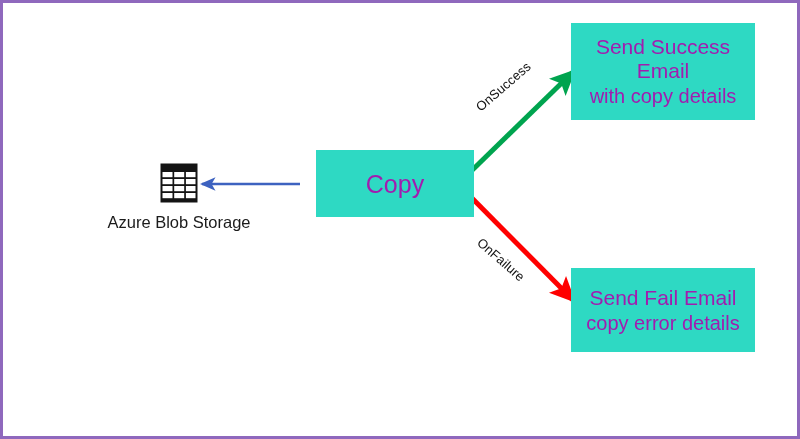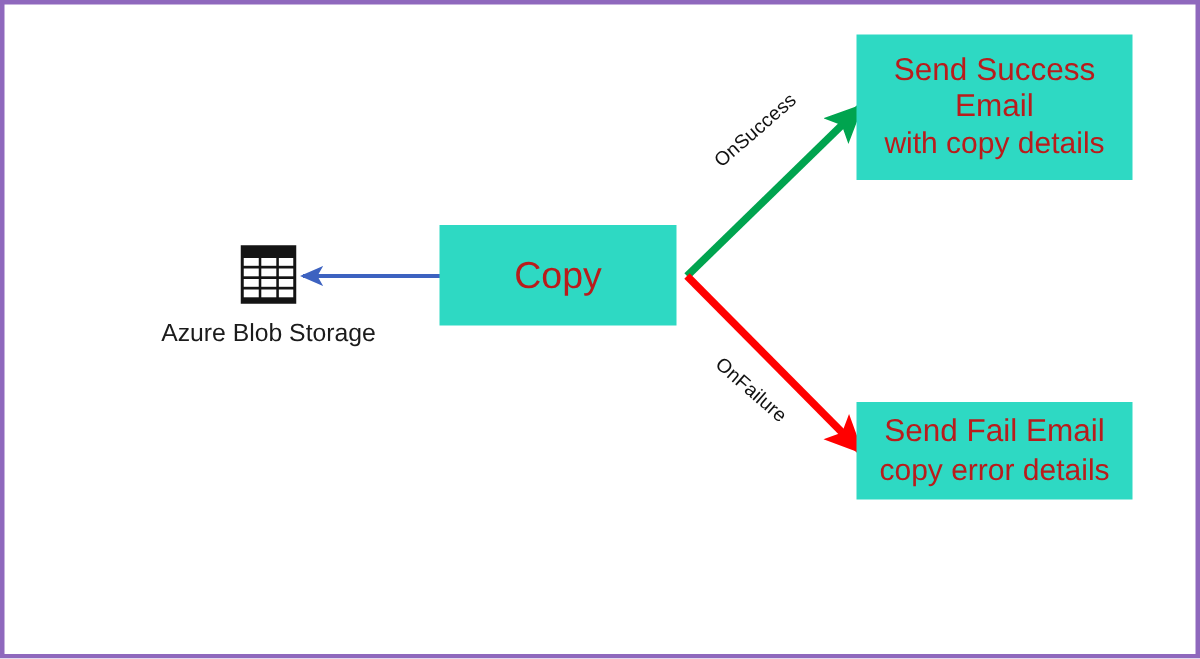--- a/index.html
+++ b/index.html
@@ -26,46 +26,46 @@
   }
 
   
   .node-box {
     position: absolute;
     background: #2ed9c3;
     display: flex;
     flex-direction: column;
     align-items: center;
     justify-content: center;
-    color: #b91c1c;
+    color: #a21caf;
     text-align: center;
     line-height: 1.12;
   }
   #copy-node {
-    left: 290px;
+    left: 313px;
     top: 147px;
     width: 158px;
     height: 67px;
   }
   #copy-node .node-title {
     font-size: 25px;
     font-weight: 400;
   }
   #success-node {
     left: 568px;
     top: 20px;
     width: 184px;
     height: 97px;
     padding: 4px 6px;
   }
   #fail-node {
     left: 568px;
     top: 265px;
     width: 184px;
-    height: 65px;
+    height: 84px;
     padding: 4px 6px;
   }
   #success-node .node-title,
   #fail-node .node-title {
     font-size: 21px;
     font-weight: 400;
   }
   #success-node .node-sub,
   #fail-node .node-sub {
     font-size: 20px;

